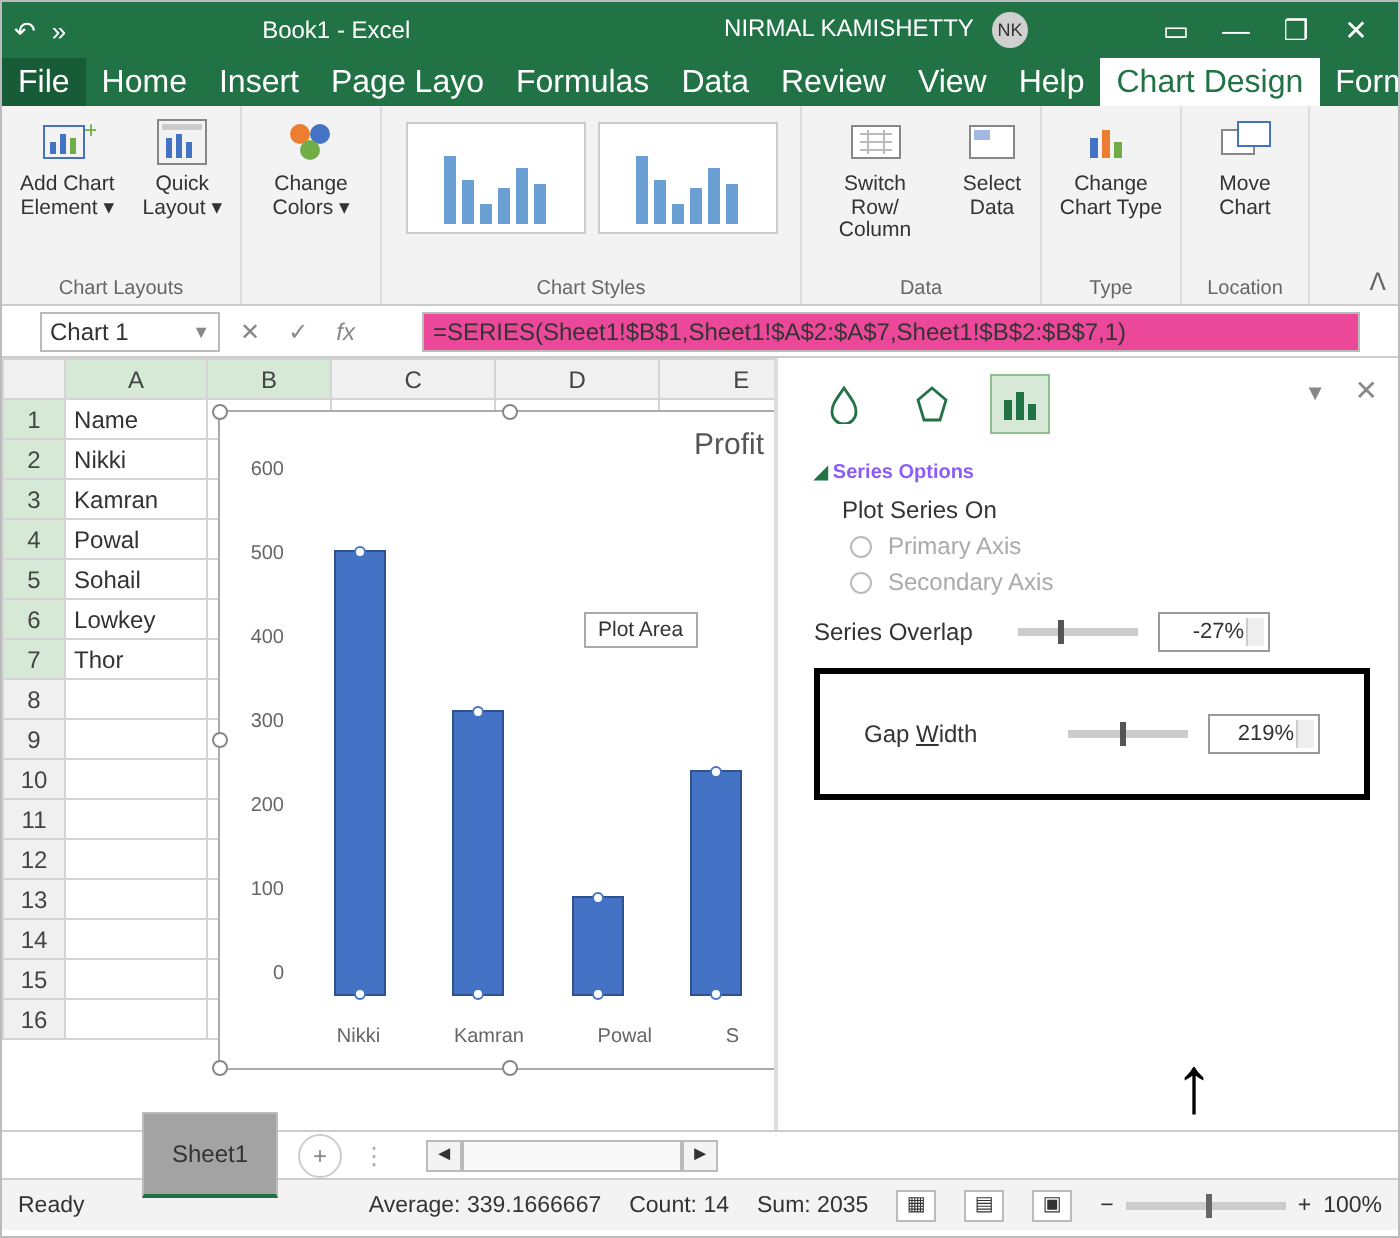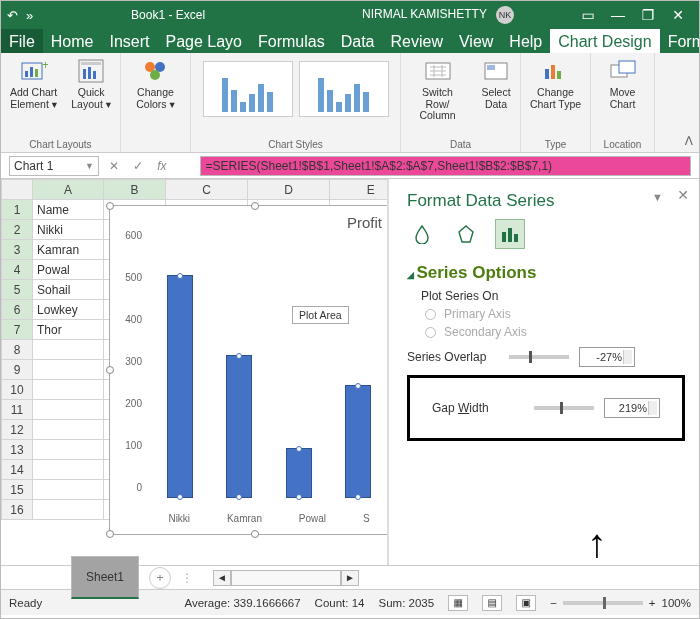--- a/index.html
+++ b/index.html
@@ -22,21 +22,21 @@
   .rgroup { border-right:1px solid #ddd; padding:4px 8px 0 8px; display:flex; flex-direction:column; align-items:center; justify-content:space-between;}
   .rgroup .icons { display:flex; gap:14px; align-items:flex-start; flex:1;}
   .rgroup .glabel { font-size:10px; color:#666; padding:3px 0 2px 0; text-align:center; width:100%;}
   .ritem { display:flex; flex-direction:column; align-items:center; gap:2px; font-size:10.5px; text-align:center; line-height:1.1;}
   .ritem .ricon { width:32px; height:28px; display:flex; align-items:center; justify-content:center;}
   .chartstyles { display:flex; gap:6px; padding:4px;}
   .stylebox { width:90px; height:56px; border:1px solid #ccc; background:#fff; display:flex; align-items:flex-end; justify-content:center; gap:3px; padding:4px;}
   .stylebox .sb { width:6px; background:#6a9fd4;}
   .collapse { position:absolute; right:6px; bottom:4px; font-size:12px; color:#666;}
   
-  .fbar { height:26px; border-bottom:1px solid #ccc; display:flex; align-items:center; padding:2px 8px; gap:6px;}
+  .fbar { height:26px; border-bottom:1px solid #ccc; display:flex; align-items:center; padding:2px 19px; gap:6px;}
   .namebox { width:90px; height:20px; border:1px solid #bbb; background:#fff; padding:0 4px; display:flex; align-items:center; justify-content:space-between;}
   .fxbox { flex:1; height:20px; border:1px solid #bbb; background:#ec4899; padding:0 4px; display:flex; align-items:center; color:#333;margin-left:24px;}
   .fbar .fxbtn { color:#888; padding:0 4px;}
   
   .main { display:flex; position:relative; height:386px;}
   .gridwrap { position:relative; width:415px; border-right:1px solid #ddd; overflow:hidden;}
   table.sheet { border-collapse:collapse; table-layout:fixed; width:460px;}
   table.sheet th, table.sheet td { border:1px solid #d4d4d4; height:20px; font-size:12px; padding:0 4px; text-align:left; background:#fff;}
   table.sheet thead th { background:#f0f0f0; text-align:center; font-weight:normal; color:#444;}
   table.sheet .rowhdr { background:#f0f0f0; text-align:center; width:28px; color:#444;}
@@ -58,21 +58,21 @@
   .plotarea-tip { position:absolute; left:182px; top:100px; background:#fff; border:1px solid #aaa; padding:2px 6px; font-size:10.5px;}
   
   .pane { flex:1; background:#fff; padding:8px 14px 8px 18px; border-left:1px solid #ddd; position:relative;}
   .pane h2 { font-size:17px; color:#217346; font-weight:normal; margin:4px 0 8px 0;}
   .pane .closex { position:absolute; right:10px; top:8px; color:#888; font-size:14px;}
   .pane .dd { position:absolute; right:36px; top:12px; color:#888; font-size:11px;}
   .pane .subhdr { font-size:12px; color:#333; margin-bottom:8px;}
   .pane .iconrow { display:flex; gap:14px; margin-bottom:14px; align-items:center;}
   .pane .picon { width:30px; height:30px; border:1px solid transparent; display:flex; align-items:center; justify-content:center;}
   .pane .picon.active { background:#d6e9d6; border-color:#8fbf8f;}
-  .sectiontitle { color:#4d7c0f; font-size:17px; font-weight:bold; margin:6px 0 6px 0;}
+  .sectiontitle { color:#8b5cf6; font-size:10px; font-weight:bold; margin:6px 0 6px 0;}
   .sectiontitle::before { content:"◢ "; font-size:9px; color:#217346;}
   .radiorow { display:flex; align-items:center; gap:8px; color:#aaa; margin:4px 0 4px 18px;}
   .radiorow .r { width:11px;height:11px;border:1px solid #bbb;border-radius:50%; }
   .ctrlrow { display:flex; align-items:center; gap:10px; margin:8px 0;}
   .ctrlrow label { width:92px; font-size:12px; color:#333;}
   .slider { flex:0 0 60px; height:4px; background:#ccc; position:relative;}
   .slider .thumb { position:absolute; top:-4px; width:3px; height:12px; background:#555;}
   .numbox { width:56px; height:20px; border:1px solid #999; display:flex; align-items:center; justify-content:flex-end; padding:0 12px 0 4px; position:relative; font-size:11px;}
   .numbox::after { content:""; position:absolute; right:2px; top:2px; bottom:2px; width:8px; background:linear-gradient(#eee,#eee); border-left:1px solid #ccc;}
   .hlbox { border:3px solid #000; padding:4px 6px; margin-top:2px;}
@@ -472,21 +472,20 @@
       <div class="handle hMR"></div>
       <div class="handle hBL"></div>
       <div class="handle hBM"></div>
       <div class="handle hBR"></div>
     </div>
   </div>
 
   <div class="pane">
     <span class="dd">▼</span>
     <span class="closex">✕</span>
-    <h2>Format Data Series</h2>
     <div class="iconrow">
       <div class="picon">
           <svg width="20" height="20">
             <path d="M10 2 C14 8 16 10 16 14 A6 6 0 0 1 4 14 C4 10 6 8 10 2 Z" fill="none" stroke="#217346" stroke-width="1.4"></path>
           </svg>
         </div>
       <div class="picon">
           <svg width="20" height="20">
             <polygon points="10,2 17,8 14,18 6,18 3,8" fill="none" stroke="#217346" stroke-width="1.4"></polygon>
           </svg>

